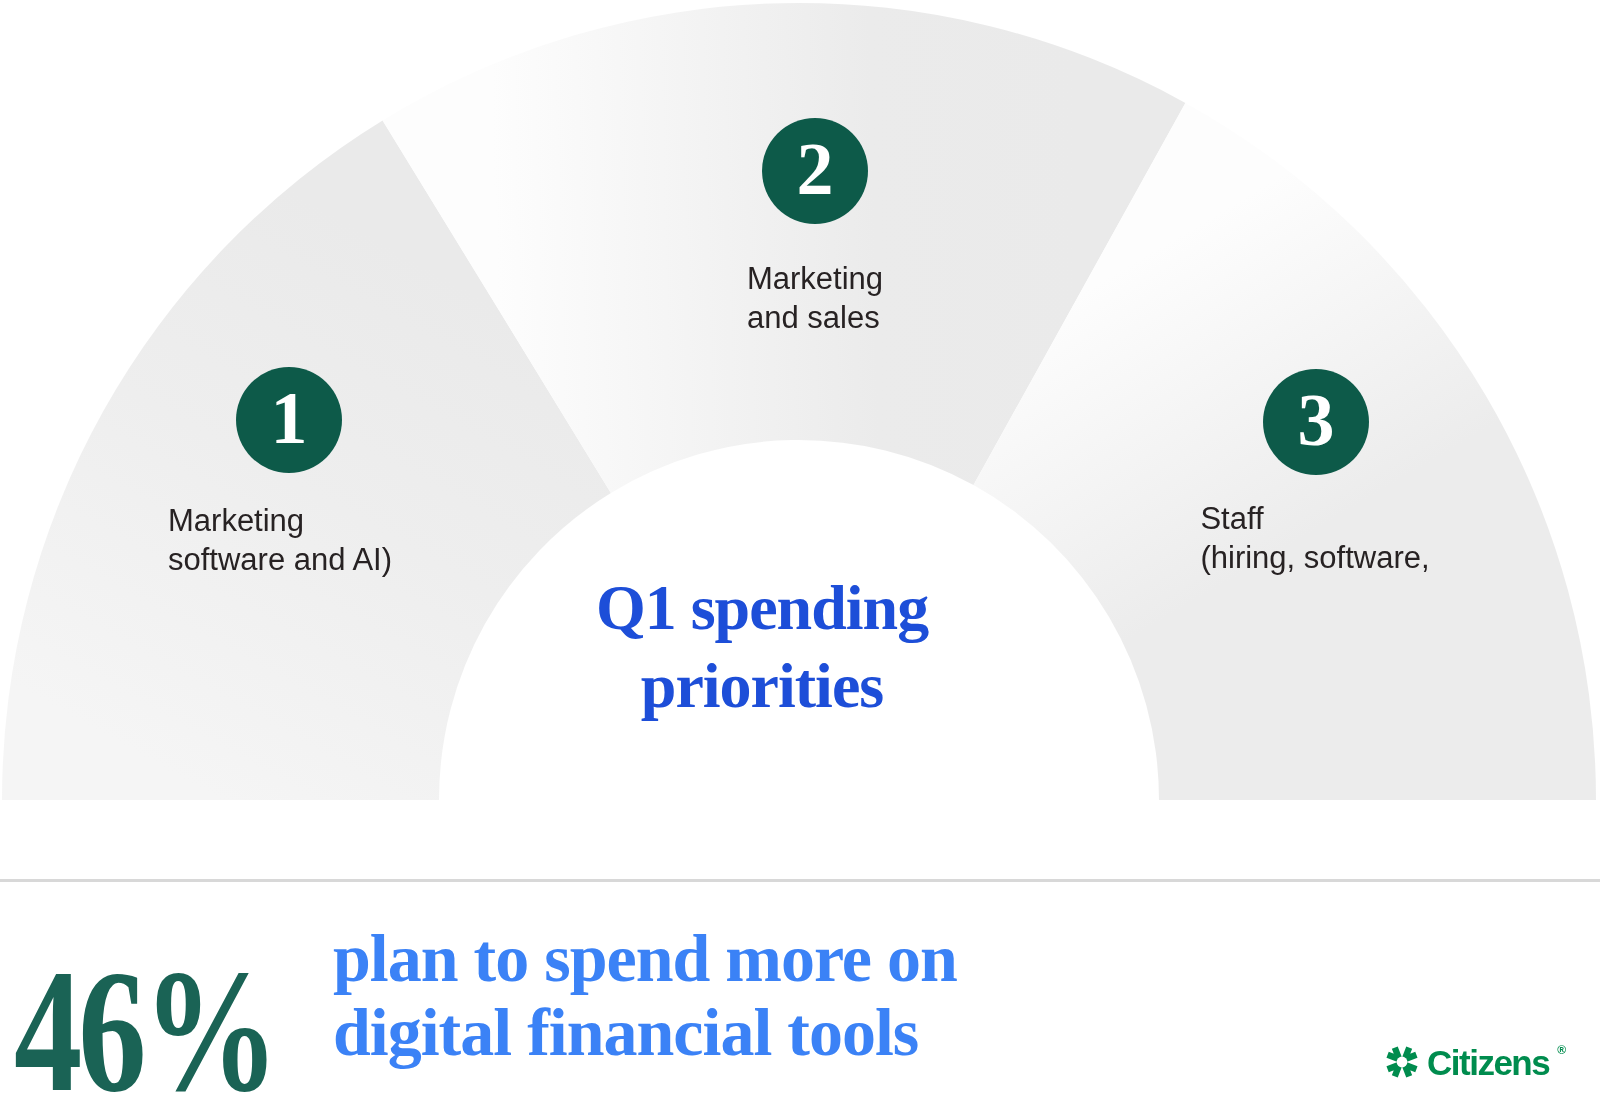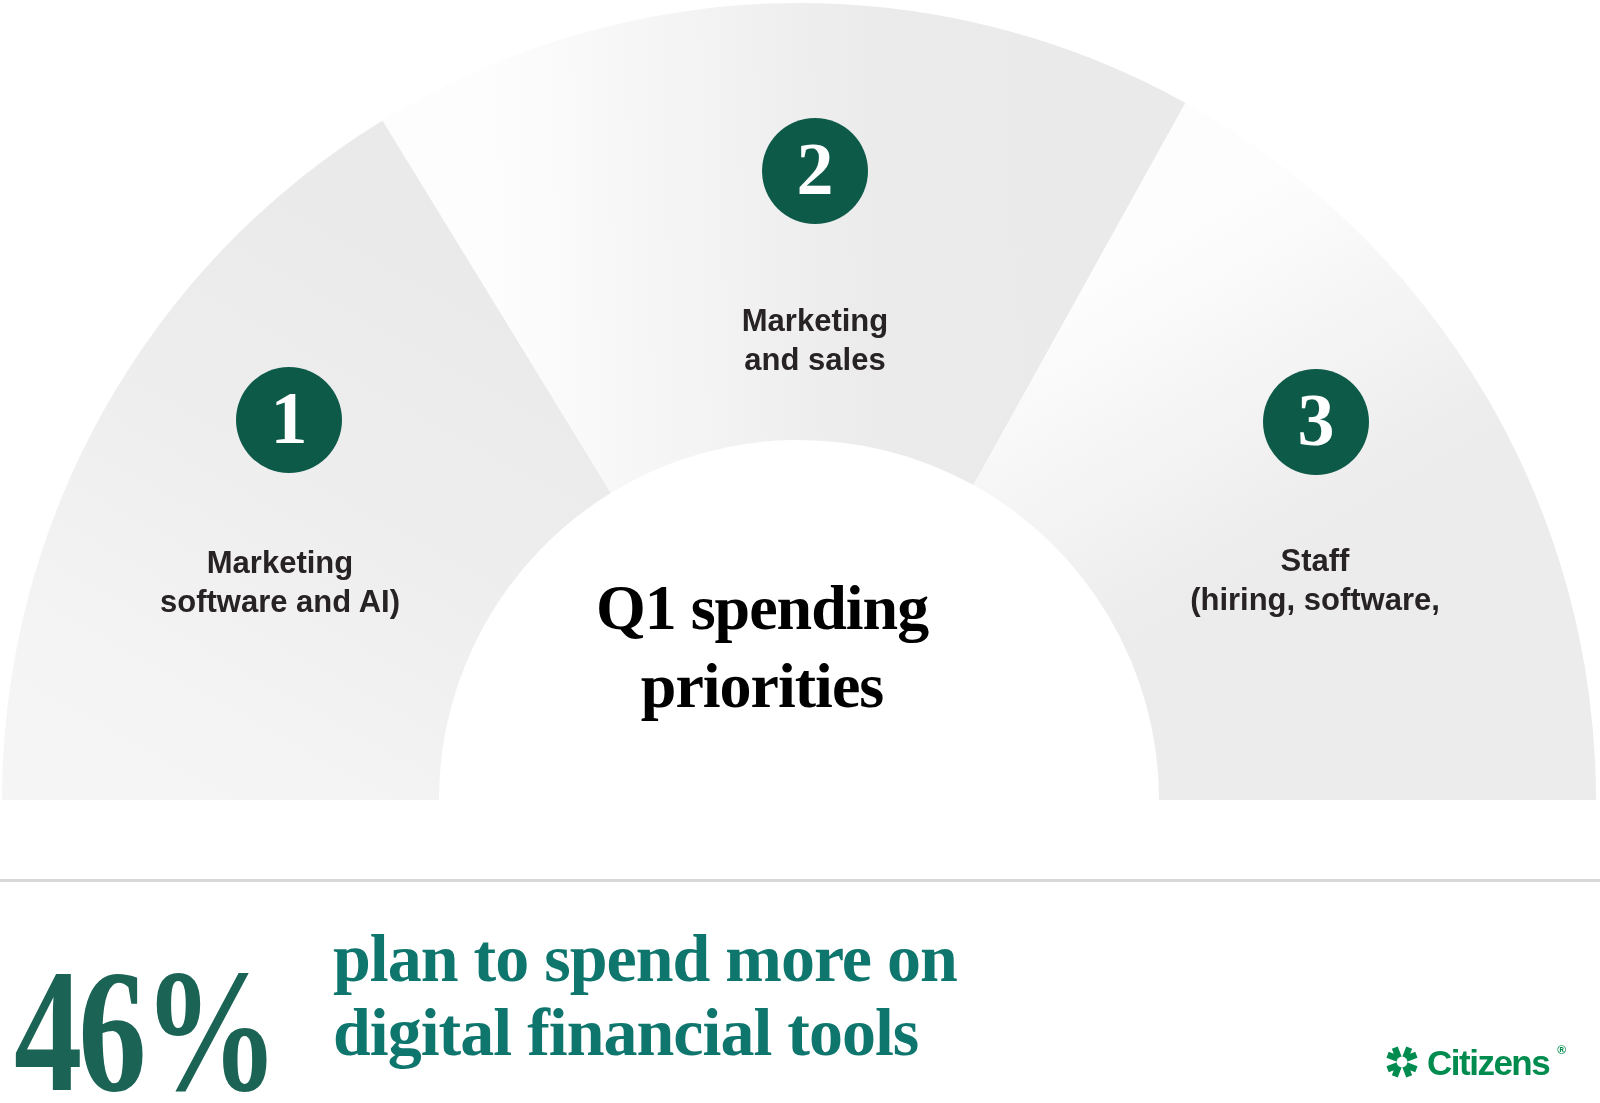--- a/index.html
+++ b/index.html
@@ -19,51 +19,51 @@
     font-family:"Liberation Serif",serif;
     font-size:74px;font-weight:bold;
     padding-bottom:4px;box-sizing:border-box;
   }
   .badge-1{left:236px;top:367px;}
   .badge-2{left:762px;top:118px;}
   .badge-3{left:1263px;top:369px;}
   .seg-label{
     position:absolute;
     transform:translateX(-50%);
-    text-align:center;
-    font-weight:bold;font-size:31px;line-height:39px;
-    color:#272223;white-space:nowrap;margin-top:42px;
+    text-align:left;
+    font-weight:normal;font-size:31px;line-height:39px;
+    color:#272223;white-space:nowrap;
   }
   .label-1{left:280px;top:501px;}
   .label-2{left:815px;top:259px;}
   .label-3{left:1315px;top:499px;}
   .center-title{
     position:absolute;left:462px;top:569px;width:600px;
     text-align:center;
     font-family:"Liberation Serif",serif;
     font-weight:bold;font-size:64px;line-height:78px;
-    letter-spacing:-1px;color:#000000;
+    letter-spacing:-1px;color:#1d4ed8;
   }
   .divider{
     position:absolute;left:0;top:879px;width:1600px;height:3px;
     background:#D8D8D8;
   }
   .stat-value{
     position:absolute;left:14px;top:944px;
     font-family:"Liberation Serif",serif;
     font-weight:bold;font-size:175px;line-height:175px;
     letter-spacing:-5px;color:#1A6355;
     transform:scaleX(0.78);transform-origin:left top;
     white-space:nowrap;
   }
   .stat-desc{
     position:absolute;left:333px;top:921px;
     font-family:"Liberation Serif",serif;
     font-weight:bold;font-size:68px;line-height:74px;
-    letter-spacing:-1px;color:#0f766e;white-space:nowrap;
+    letter-spacing:-1px;color:#3b82f6;white-space:nowrap;
   }
   .brand-logo{
     position:absolute;left:1384px;top:1042px;height:40px;
     display:flex;align-items:center;gap:7px;
   }
   .brand-text{
     font-weight:bold;font-size:35px;letter-spacing:-1.5px;
     color:#008C4E;line-height:1;white-space:nowrap;
   }
   .brand-reg{

